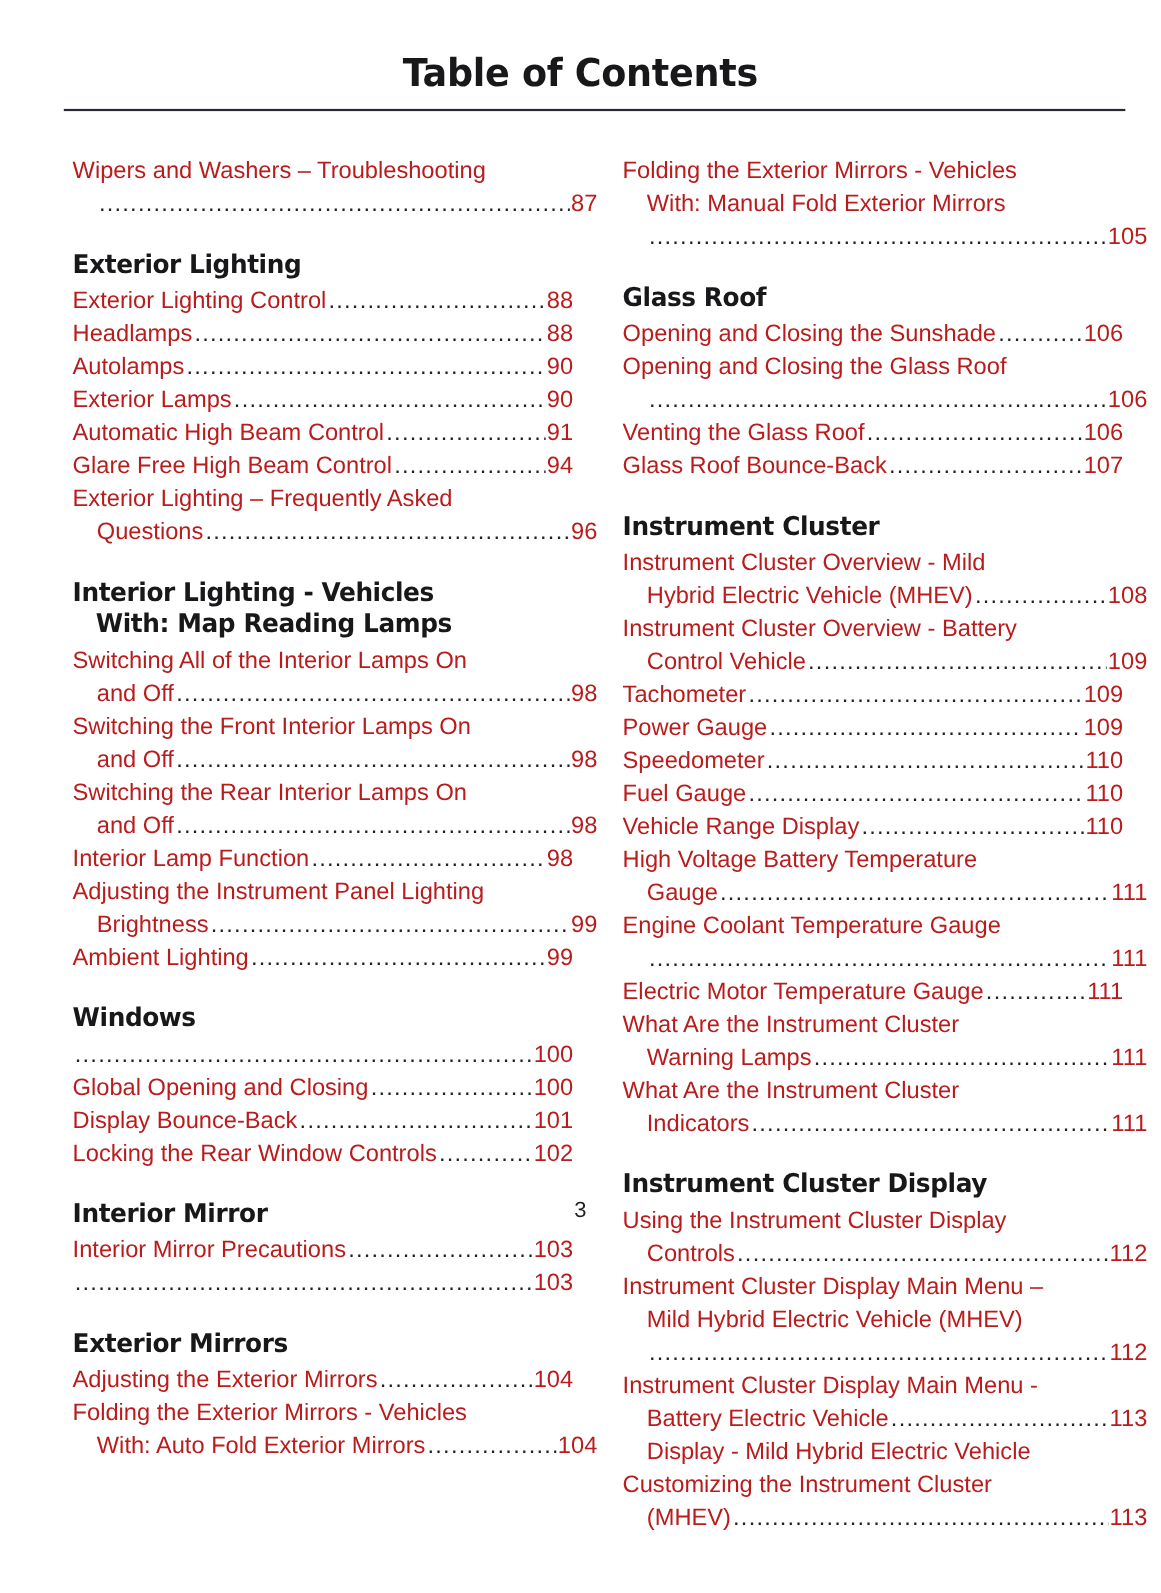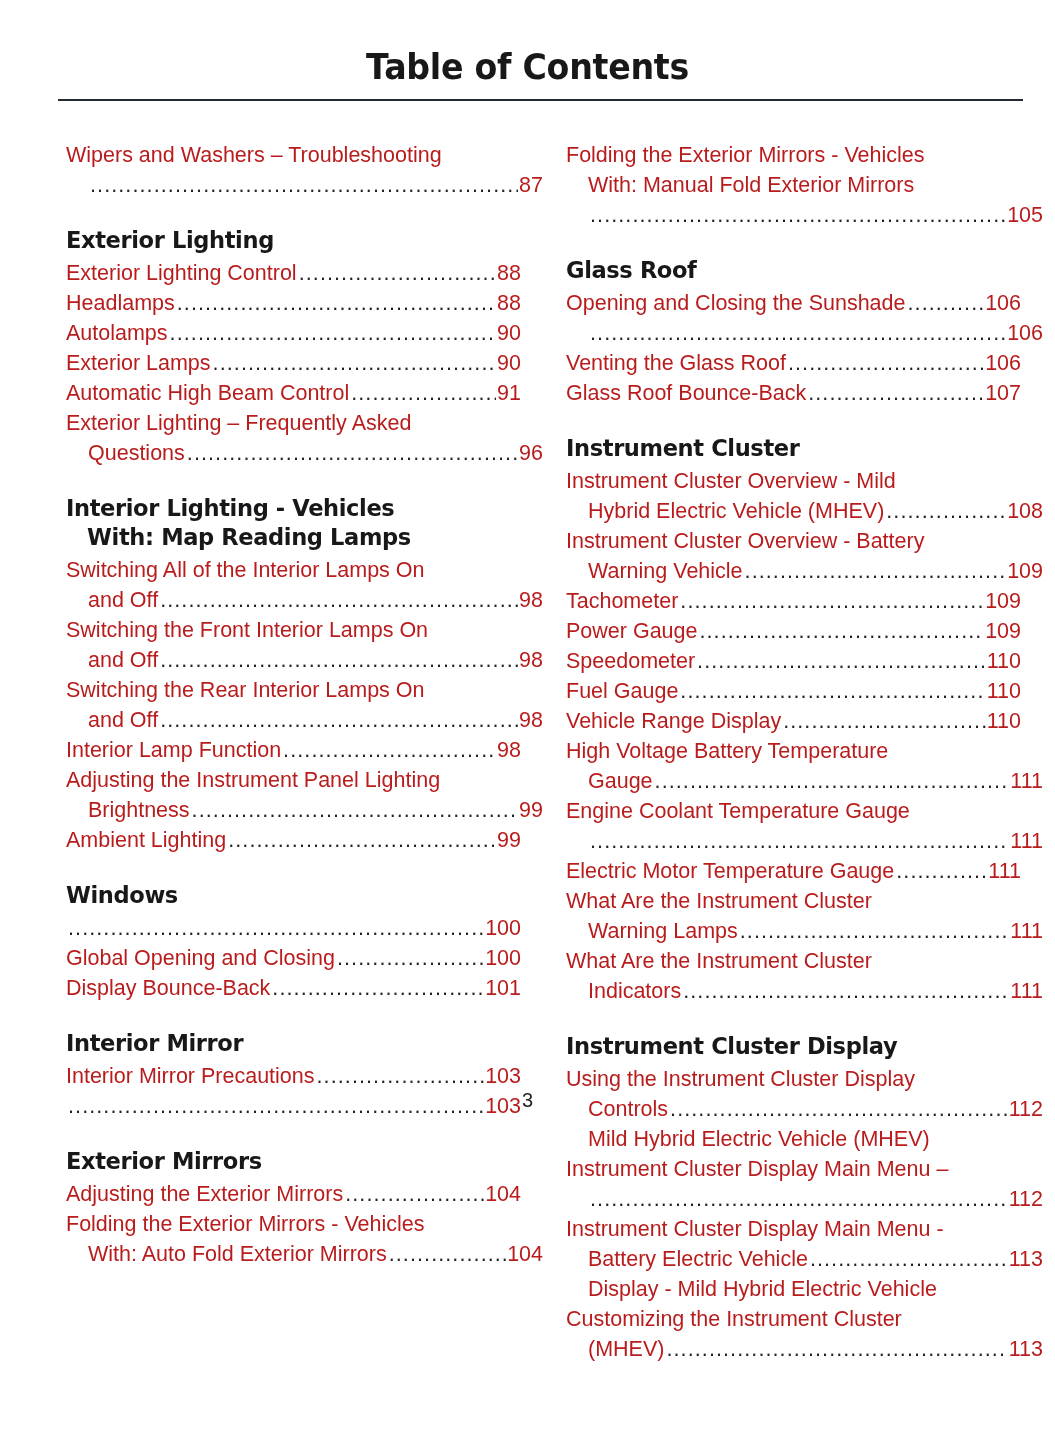--- a/index.html
+++ b/index.html
@@ -186,20 +186,27 @@
           </div>
         </div>
         <div class="entry">
           <div class="leader-line">
             <span class="entry-text">Automatic High Beam Control</span>
             <span class="leader"></span>
             <span class="page-no">91</span>
           </div>
         </div>
         <div class="entry">
+          <div class="leader-line">
+            <span class="entry-text">Glare Free High Beam Control</span>
+            <span class="leader"></span>
+            <span class="page-no">94</span>
+          </div>
+        </div>
+        <div class="entry">
           <span class="wrap-first">Exterior Lighting – Frequently Asked</span>
           <div class="leader-line indent">
             <span class="entry-text">Questions</span>
             <span class="leader"></span>
             <span class="page-no">96</span>
           </div>
         </div>
         <div class="section-heading"><span>Interior Lighting - Vehicles</span><span class="cont">With: Map Reading Lamps</span></div>
         <div class="entry">
           <span class="wrap-first">Switching All of the Interior Lamps On</span>
@@ -259,20 +266,27 @@
             <span class="entry-text">Global Opening and Closing</span>
             <span class="leader"></span>
             <span class="page-no">100</span>
           </div>
         </div>
         <div class="entry">
           <div class="leader-line">
             <span class="entry-text">Display Bounce-Back</span>
             <span class="leader"></span>
             <span class="page-no">101</span>
+          </div>
+        </div>
+        <div class="entry">
+          <div class="leader-line">
+            <span class="entry-text">Locking the Rear Window Controls</span>
+            <span class="leader"></span>
+            <span class="page-no">102</span>
           </div>
         </div>
         <div class="section-heading"><span>Interior Mirror</span></div>
         <div class="entry">
           <div class="leader-line">
             <span class="entry-text">Interior Mirror Precautions</span>
             <span class="leader"></span>
             <span class="page-no">103</span>
           </div>
         </div>
@@ -311,20 +325,21 @@
         </div>
         <div class="section-heading"><span>Glass Roof</span></div>
         <div class="entry">
           <div class="leader-line">
             <span class="entry-text">Opening and Closing the Sunshade</span>
             <span class="leader"></span>
             <span class="page-no">106</span>
           </div>
         </div>
         <div class="entry">
+          <span class="wrap-first">Opening and Closing the Glass Roof</span>
           <div class="leader-line indent">
             <span class="entry-text"></span>
             <span class="leader"></span>
             <span class="page-no">106</span>
           </div>
         </div>
         <div class="entry">
           <div class="leader-line">
             <span class="entry-text">Venting the Glass Roof</span>
             <span class="leader"></span>
@@ -343,21 +358,21 @@
           <span class="wrap-first">Instrument Cluster Overview - Mild</span>
           <div class="leader-line indent">
             <span class="entry-text">Hybrid Electric Vehicle (MHEV)</span>
             <span class="leader"></span>
             <span class="page-no">108</span>
           </div>
         </div>
         <div class="entry">
           <span class="wrap-first">Instrument Cluster Overview - Battery</span>
           <div class="leader-line indent">
-            <span class="entry-text">Warning Vehicle</span>
+            <span class="entry-text">Control Vehicle</span>
             <span class="leader"></span>
             <span class="page-no">109</span>
           </div>
         </div>
         <div class="entry">
           <div class="leader-line">
             <span class="entry-text">Tachometer</span>
             <span class="leader"></span>
             <span class="page-no">109</span>
           </div>
@@ -432,22 +447,22 @@
         <div class="section-heading"><span>Instrument Cluster Display</span></div>
         <div class="entry">
           <span class="wrap-first">Using the Instrument Cluster Display</span>
           <div class="leader-line indent">
             <span class="entry-text">Controls</span>
             <span class="leader"></span>
             <span class="page-no">112</span>
           </div>
         </div>
         <div class="entry">
+          <span class="wrap-first">Instrument Cluster Display Main Menu –</span>
           <span class="wrap-first wrap-cont">Mild Hybrid Electric Vehicle (MHEV)</span>
-          <span class="wrap-first">Instrument Cluster Display Main Menu –</span>
           <div class="leader-line indent">
             <span class="entry-text"></span>
             <span class="leader"></span>
             <span class="page-no">112</span>
           </div>
         </div>
         <div class="entry">
           <span class="wrap-first">Instrument Cluster Display Main Menu -</span>
           <div class="leader-line indent">
             <span class="entry-text">Battery Electric Vehicle</span>

